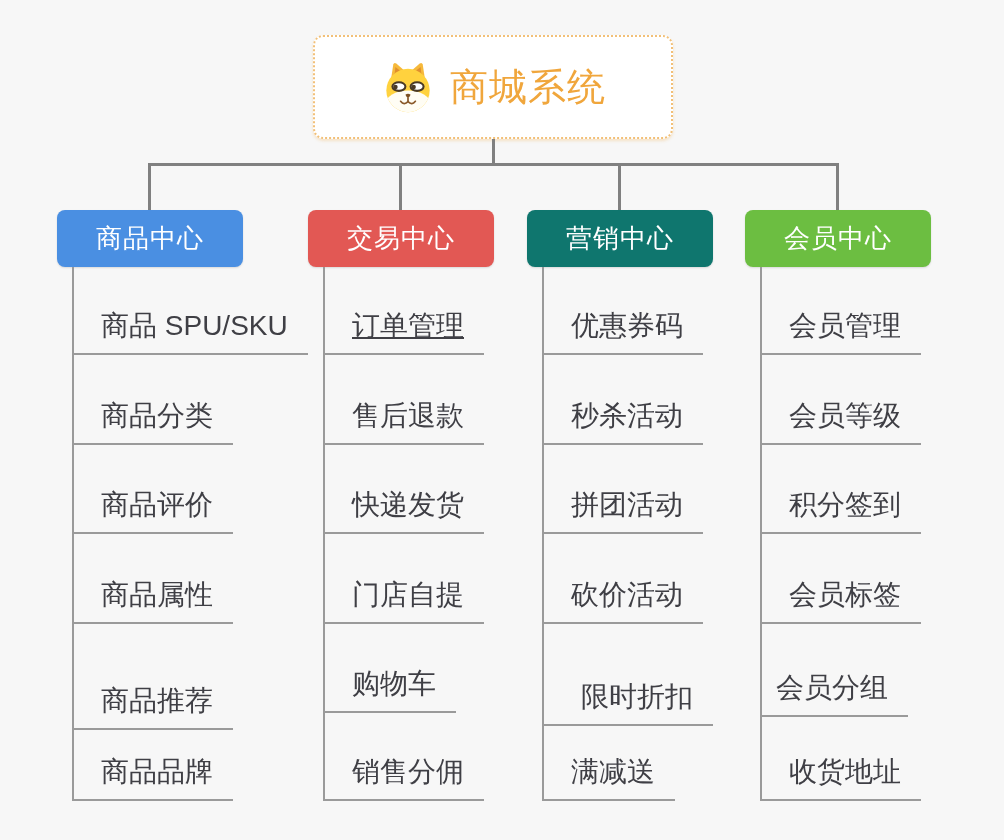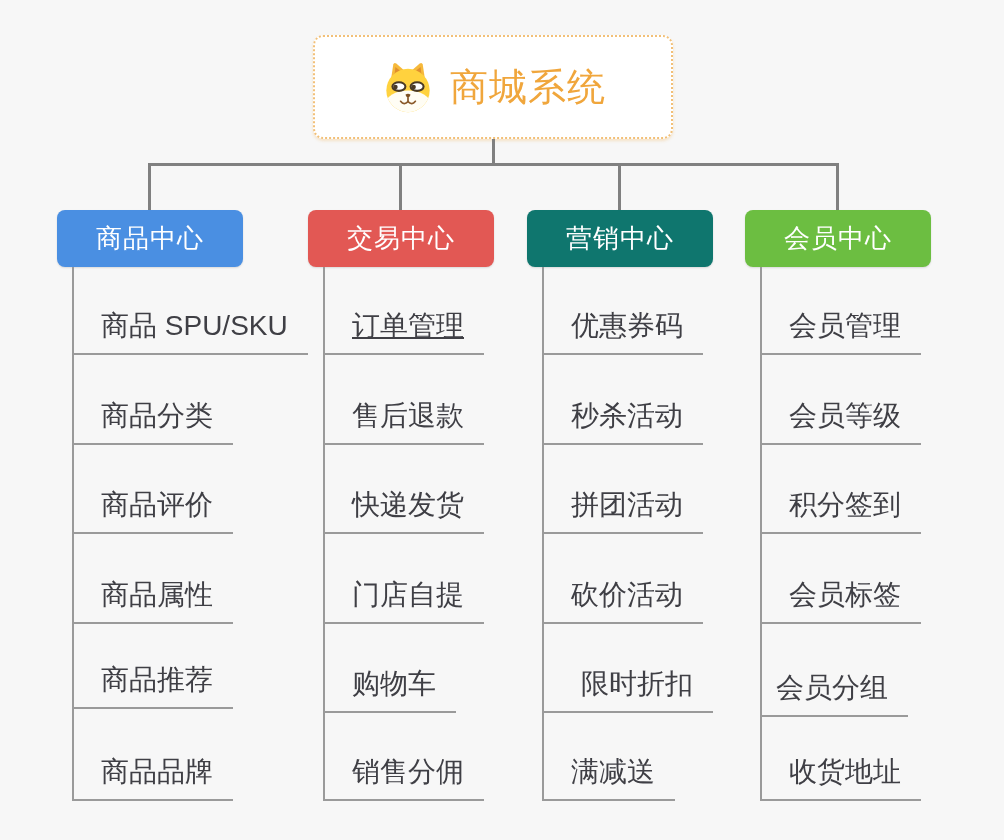--- a/index.html
+++ b/index.html
@@ -97,21 +97,21 @@
         </div>
         <div class="sub-item" style="top: 189px;">
           <span>商品分类</span>
         </div>
         <div class="sub-item" style="top: 278px;">
           <span>商品评价</span>
         </div>
         <div class="sub-item" style="top: 368px;">
           <span>商品属性</span>
         </div>
-        <div class="sub-item" style="top: 453px;">
+        <div class="sub-item" style="top: 474px;">
           <span>商品推荐</span>
         </div>
         <div class="sub-item" style="top: 545px;">
           <span>商品品牌</span>
         </div>
       </div>
       <div class="branch" style="left: 308px;">
         <div class="branch-header" style="background: rgb(226, 88, 84);">交易中心</div>
         <div class="branch-line"></div>
         <div class="sub-item" style="top: 99px; text-decoration: underline;">
@@ -141,21 +141,21 @@
         </div>
         <div class="sub-item" style="top: 189px;">
           <span>秒杀活动</span>
         </div>
         <div class="sub-item" style="top: 278px;">
           <span>拼团活动</span>
         </div>
         <div class="sub-item" style="top: 368px;">
           <span>砍价活动</span>
         </div>
-        <div class="sub-item" style="top: 457px; padding-left: 39px;">
+        <div class="sub-item" style="top: 470px; padding-left: 39px;">
           <span>限时折扣</span>
         </div>
         <div class="sub-item" style="top: 545px;">
           <span>满减送</span>
         </div>
       </div>
       <div class="branch" style="left: 745px;">
         <div class="branch-header" style="background: rgb(108, 190, 65);">会员中心</div>
         <div class="branch-line"></div>
         <div class="sub-item" style="top: 99px;">

